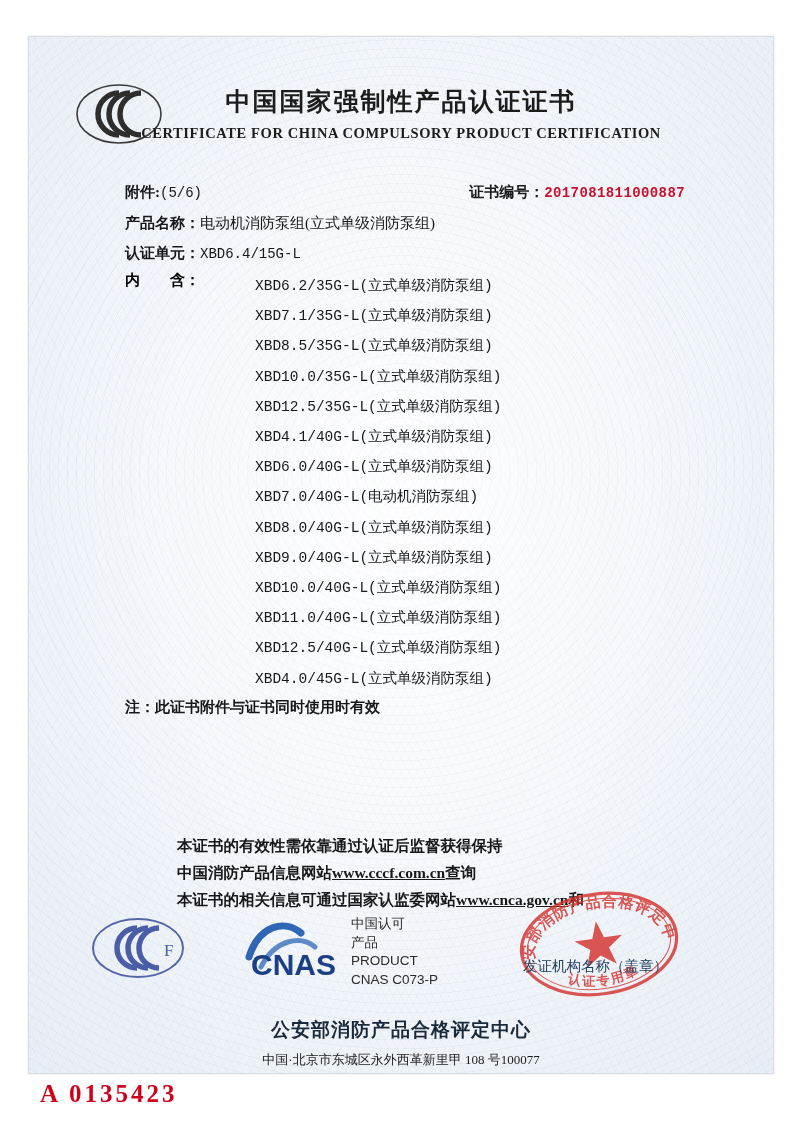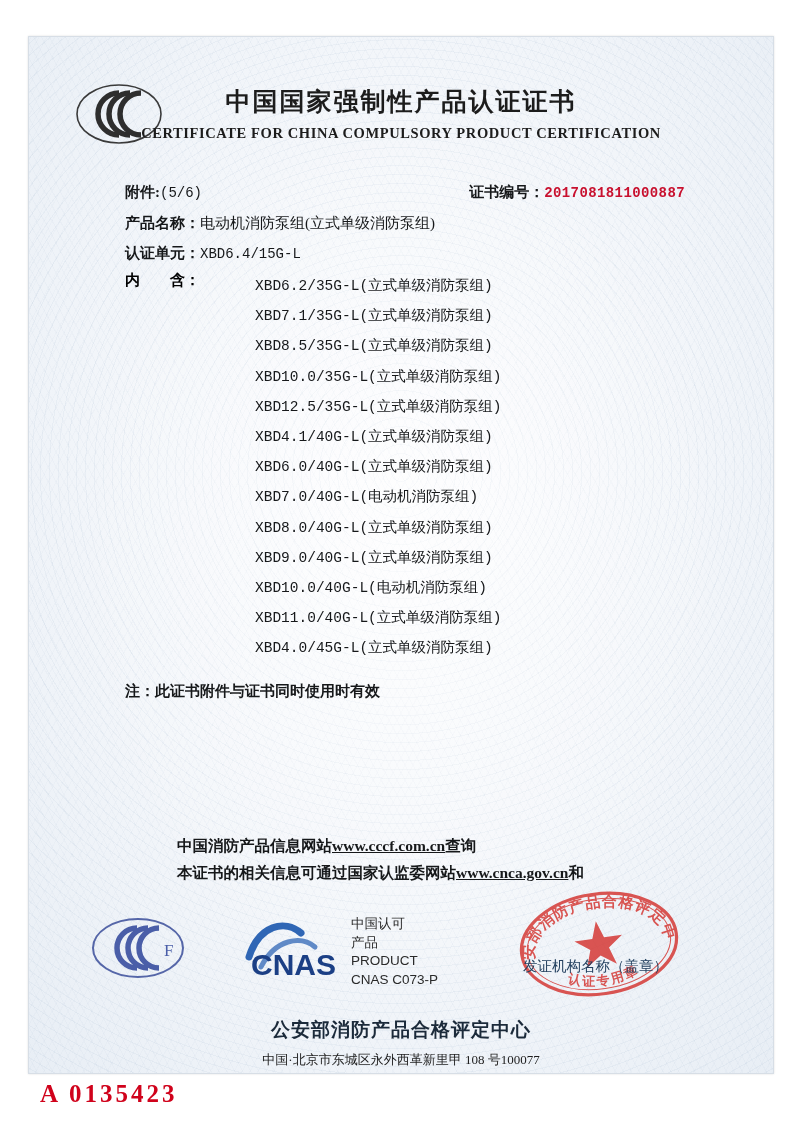--- a/index.html
+++ b/index.html
@@ -137,21 +137,21 @@
     font-family: "Liberation Mono", monospace;
   }
   .contains-label {
     position: absolute;
     left: 0;
     font-weight: bold;
     font-family: "Liberation Serif", serif;
     font-size: 15px;
   }
   .note {
-    margin-top: 18px;
+    margin-top: 4px;
     font-size: 15px;
     font-weight: bold;
     color: #16181a;
     font-family: "Liberation Serif", serif;
   }
 
   
   .validity {
     position: absolute;
     left: 148px;
@@ -296,29 +296,31 @@
           </div>
           <div class="model-line">XBD7.1/35G-L(立式单级消防泵组)</div>
           <div class="model-line">XBD8.5/35G-L(立式单级消防泵组)</div>
           <div class="model-line">XBD10.0/35G-L(立式单级消防泵组)</div>
           <div class="model-line">XBD12.5/35G-L(立式单级消防泵组)</div>
           <div class="model-line">XBD4.1/40G-L(立式单级消防泵组)</div>
           <div class="model-line">XBD6.0/40G-L(立式单级消防泵组)</div>
           <div class="model-line">XBD7.0/40G-L(电动机消防泵组)</div>
           <div class="model-line">XBD8.0/40G-L(立式单级消防泵组)</div>
           <div class="model-line">XBD9.0/40G-L(立式单级消防泵组)</div>
-          <div class="model-line">XBD10.0/40G-L(电动机消防泵组)</div>
+          <div class="model-line">XBD10.0/40G-L(立式单级消防泵组)</div>
           <div class="model-line">XBD11.0/40G-L(立式单级消防泵组)</div>
+          <div class="model-line">XBD12.5/40G-L(立式单级消防泵组)</div>
           <div class="model-line">XBD4.0/45G-L(立式单级消防泵组)</div>
         </div>
 
         <div class="note">注：此证书附件与证书同时使用时有效</div>
       </div>
 
       <div class="validity">
+        <div>本证书的有效性需依靠通过认证后监督获得保持</div>
         <div>
           <span>中国消防产品信息网站</span><span class="url">www.cccf.com.cn</span><span>查询</span>
         </div>
         <div>
           <span>本证书的相关信息可通过国家认监委网站</span><span class="url">www.cnca.gov.cn</span><span>和</span>
         </div>
       </div>
 
       <div class="ccc-logo-bottom">
         <svg viewBox="0 0 94 62" width="94" height="62" aria-hidden="true">

